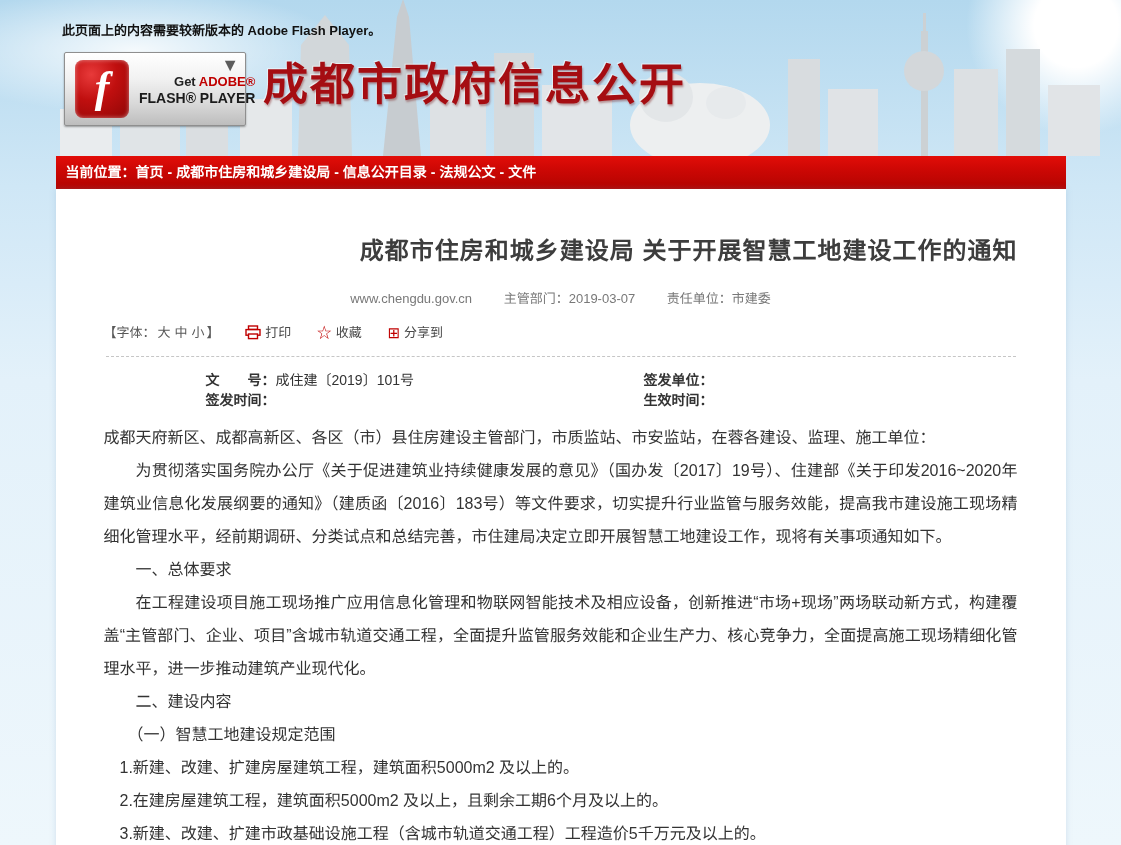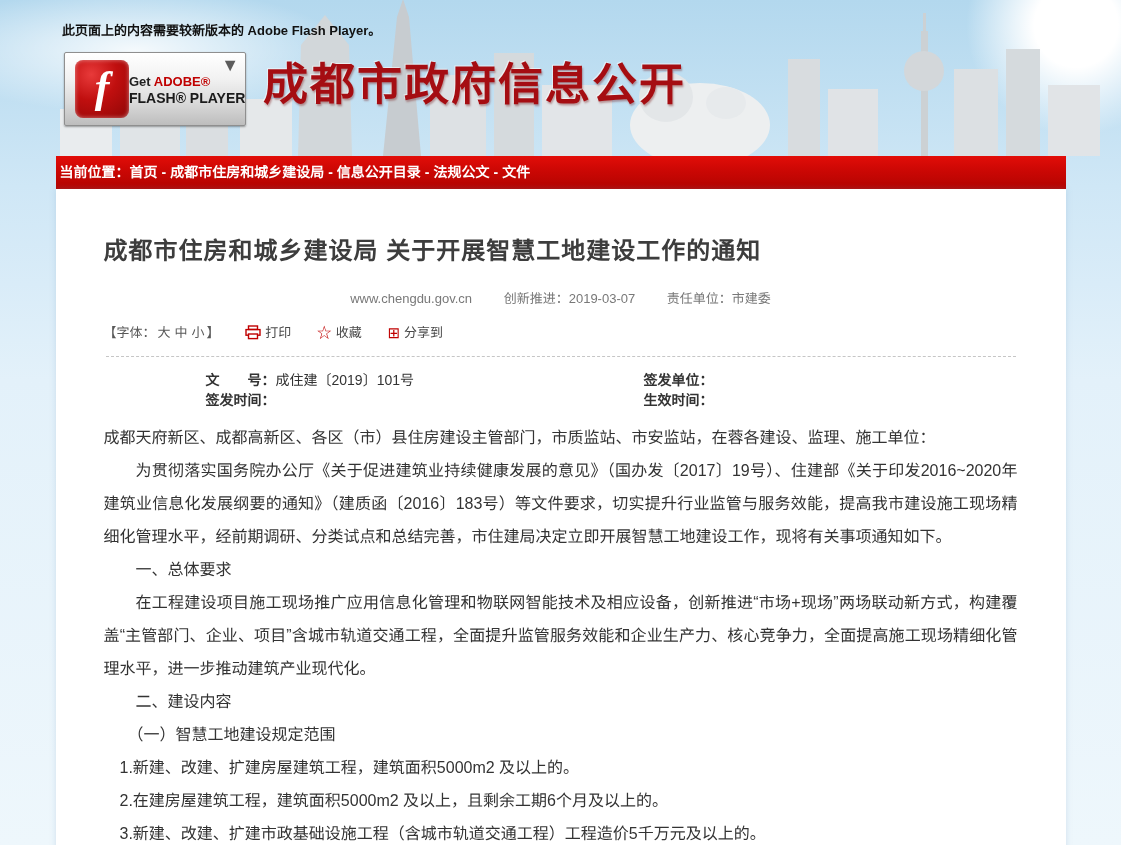--- a/index.html
+++ b/index.html
@@ -25,49 +25,49 @@
     box-shadow:0 1px 2px rgba(0,0,0,.35);
     display:flex; align-items:center; padding:6px 8px 6px 10px; text-decoration:none;
   }
   .flash-logo {
     width:54px; height:58px; border-radius:8px; flex:0 0 auto;
     background:radial-gradient(circle at 30% 25%, #e83a3a 0%, #c00f0f 45%, #8f0606 100%);
     color:#fff; font-family:"Liberation Serif", serif; font-style:italic; font-weight:bold;
     font-size:44px; line-height:56px; text-align:center;
     box-shadow:inset 0 0 4px rgba(255,255,255,.5);
   }
-  .flash-text { line-height:17px; white-space:nowrap; }
+  .flash-text { margin-left:10px; line-height:17px; white-space:nowrap;text-align:right; }
   .flash-text .l1 { font-size:13px; font-weight:bold; color:#222; }
   .flash-text .l1 .red { color:#c00000; }
   .flash-text .l2 { font-size:14px; font-weight:bold; color:#1b1b1b; display:block; }
   .dl-arrow {
     position:absolute; right:6px; top:3px; color:#5c5c5c; font-size:18px; line-height:18px;
   }
   .site-title {
     position:absolute; left:263px; top:48px;
     font-family:"Liberation Serif", serif; font-weight:900; font-size:45px; letter-spacing:2px;
     color:#a50d12;
     text-shadow:1px 2px 2px rgba(110,0,0,.35), -1px -1px 0 rgba(255,255,255,.55);
     white-space:nowrap;
   }
   
   .container { width:1010px; margin:0 auto; }
   .breadcrumb-bar {
-    height:33px; line-height:33px; padding-left:4px;
+    height:33px; line-height:33px; padding-left:10px;
     background:linear-gradient(180deg,#e20d08 0%,#cb0704 45%,#b20401 100%);
     color:#fff; font-size:14px; font-weight:bold; white-space:nowrap;
   }
   .breadcrumb-bar a { color:#fff; text-decoration:none; cursor:pointer; }
   .breadcrumb-sep { margin:0 4px; }
   .content {
     background:#fff; min-height:656px; padding:28px 48px 30px 48px;
     box-shadow:0 0 6px rgba(120,160,190,.25);
   }
   .doc-title {
-    text-align:left; font-size:24px; font-weight:bold; color:#3d3d3d;
+    text-align:right; font-size:24px; font-weight:bold; color:#3d3d3d;
     letter-spacing:1px; margin-top:14px;
   }
   .meta {
     text-align:center; margin-top:22px; font-size:13px; color:#787878;
   }
   .meta span.group { margin:0 14px; }
   .toolbar {
     text-align:left; margin-top:14px; font-size:13px; color:#595959;
   }
   .toolbar .fontsize { color:#595959; }
@@ -135,21 +135,21 @@
 
   <nav class="breadcrumb-bar">
     <span>当前位置：</span><span id="breadcrumb-links"><a>首页</a><span class="breadcrumb-sep">-</span><a>成都市住房和城乡建设局</a><span class="breadcrumb-sep">-</span><a>信息公开目录</a><span class="breadcrumb-sep">-</span><a>法规公文</a><span class="breadcrumb-sep">-</span><a>文件</a></span>
   </nav>
 
   <main class="content">
     <h2 class="doc-title">成都市住房和城乡建设局 关于开展智慧工地建设工作的通知</h2>
 
     <div class="meta">
       <span class="group">www.chengdu.gov.cn</span>
-      <span class="group"><span>创新推进：</span><span>2019-03-07</span></span>
+      <span class="group"><span>主管部门：</span><span>2019-03-07</span></span>
       <span class="group"><span>责任单位：</span><span>市建委</span></span>
     </div>
 
     <div class="toolbar">
       <span class="fontsize"><span>【字体：</span><span id="font-sizes"><span class="fs-opt">大</span><span class="fs-opt">中</span><span class="fs-opt">小</span></span><span>】</span></span>
 
       <a class="tool-item"><svg class="printer-svg" width="16" height="15" viewBox="0 0 16 15">
             <g fill="none" stroke="#c00000" stroke-width="1.4">
               <rect x="3.5" y="1" width="9" height="3.4"></rect>
               <rect x="1" y="4.6" width="14" height="5.6"></rect>

